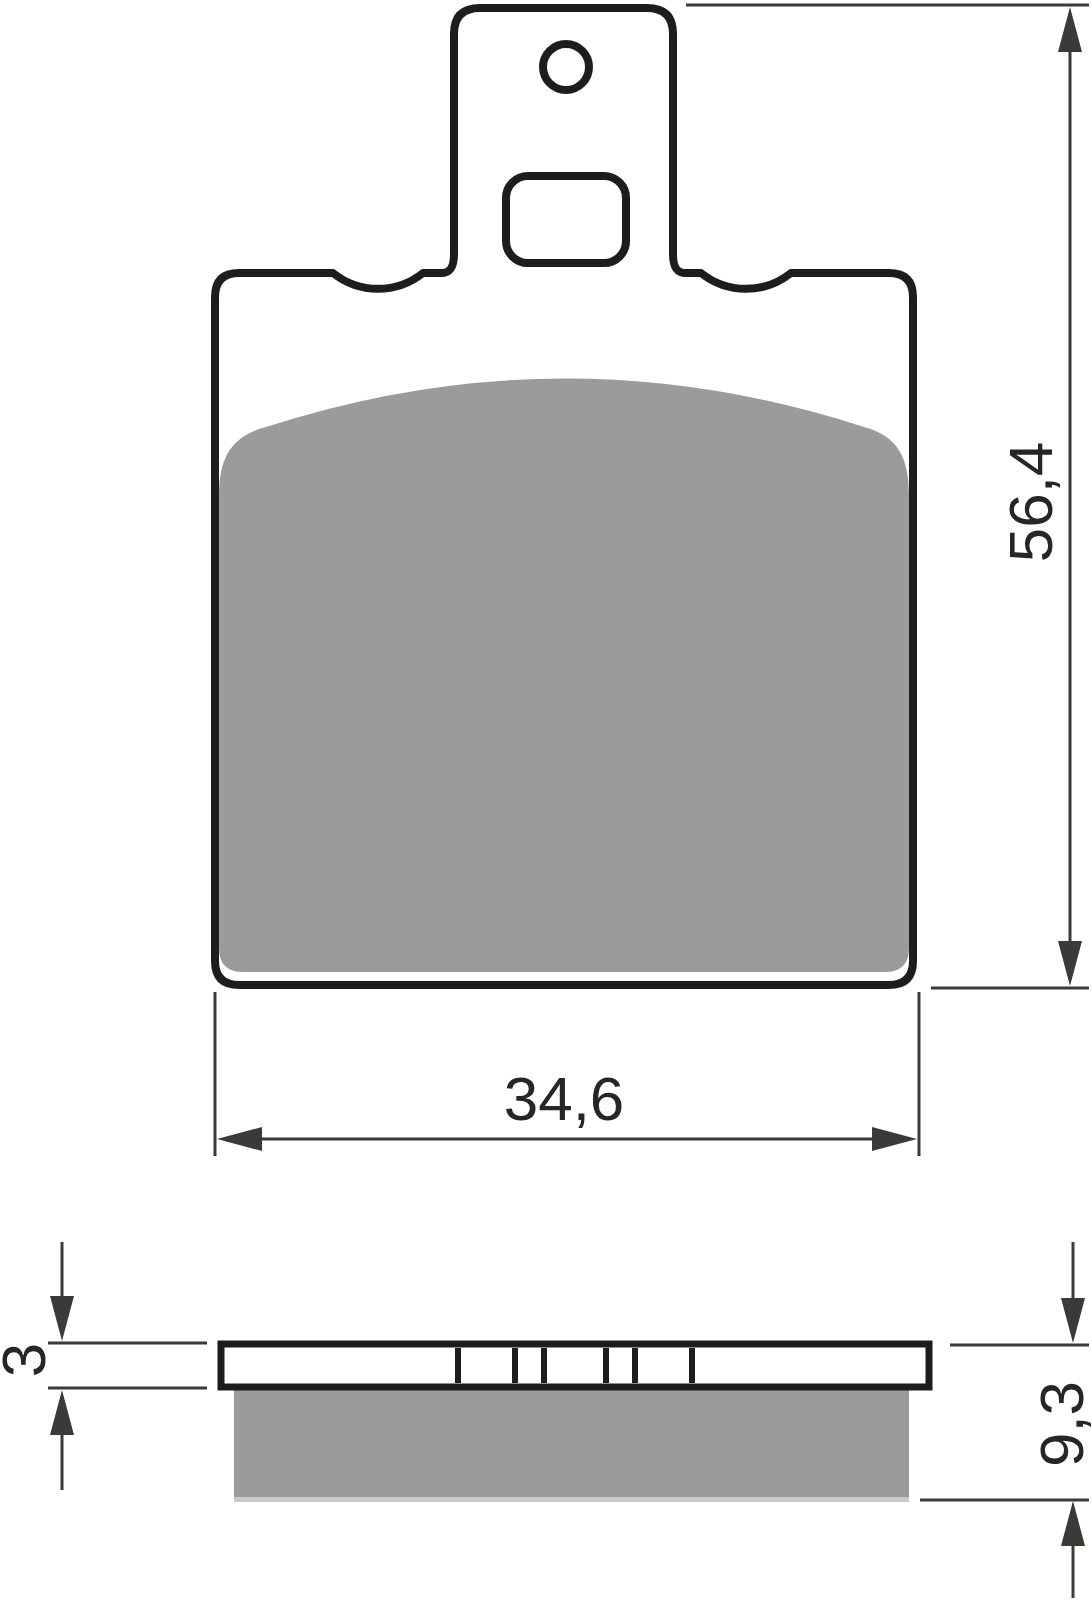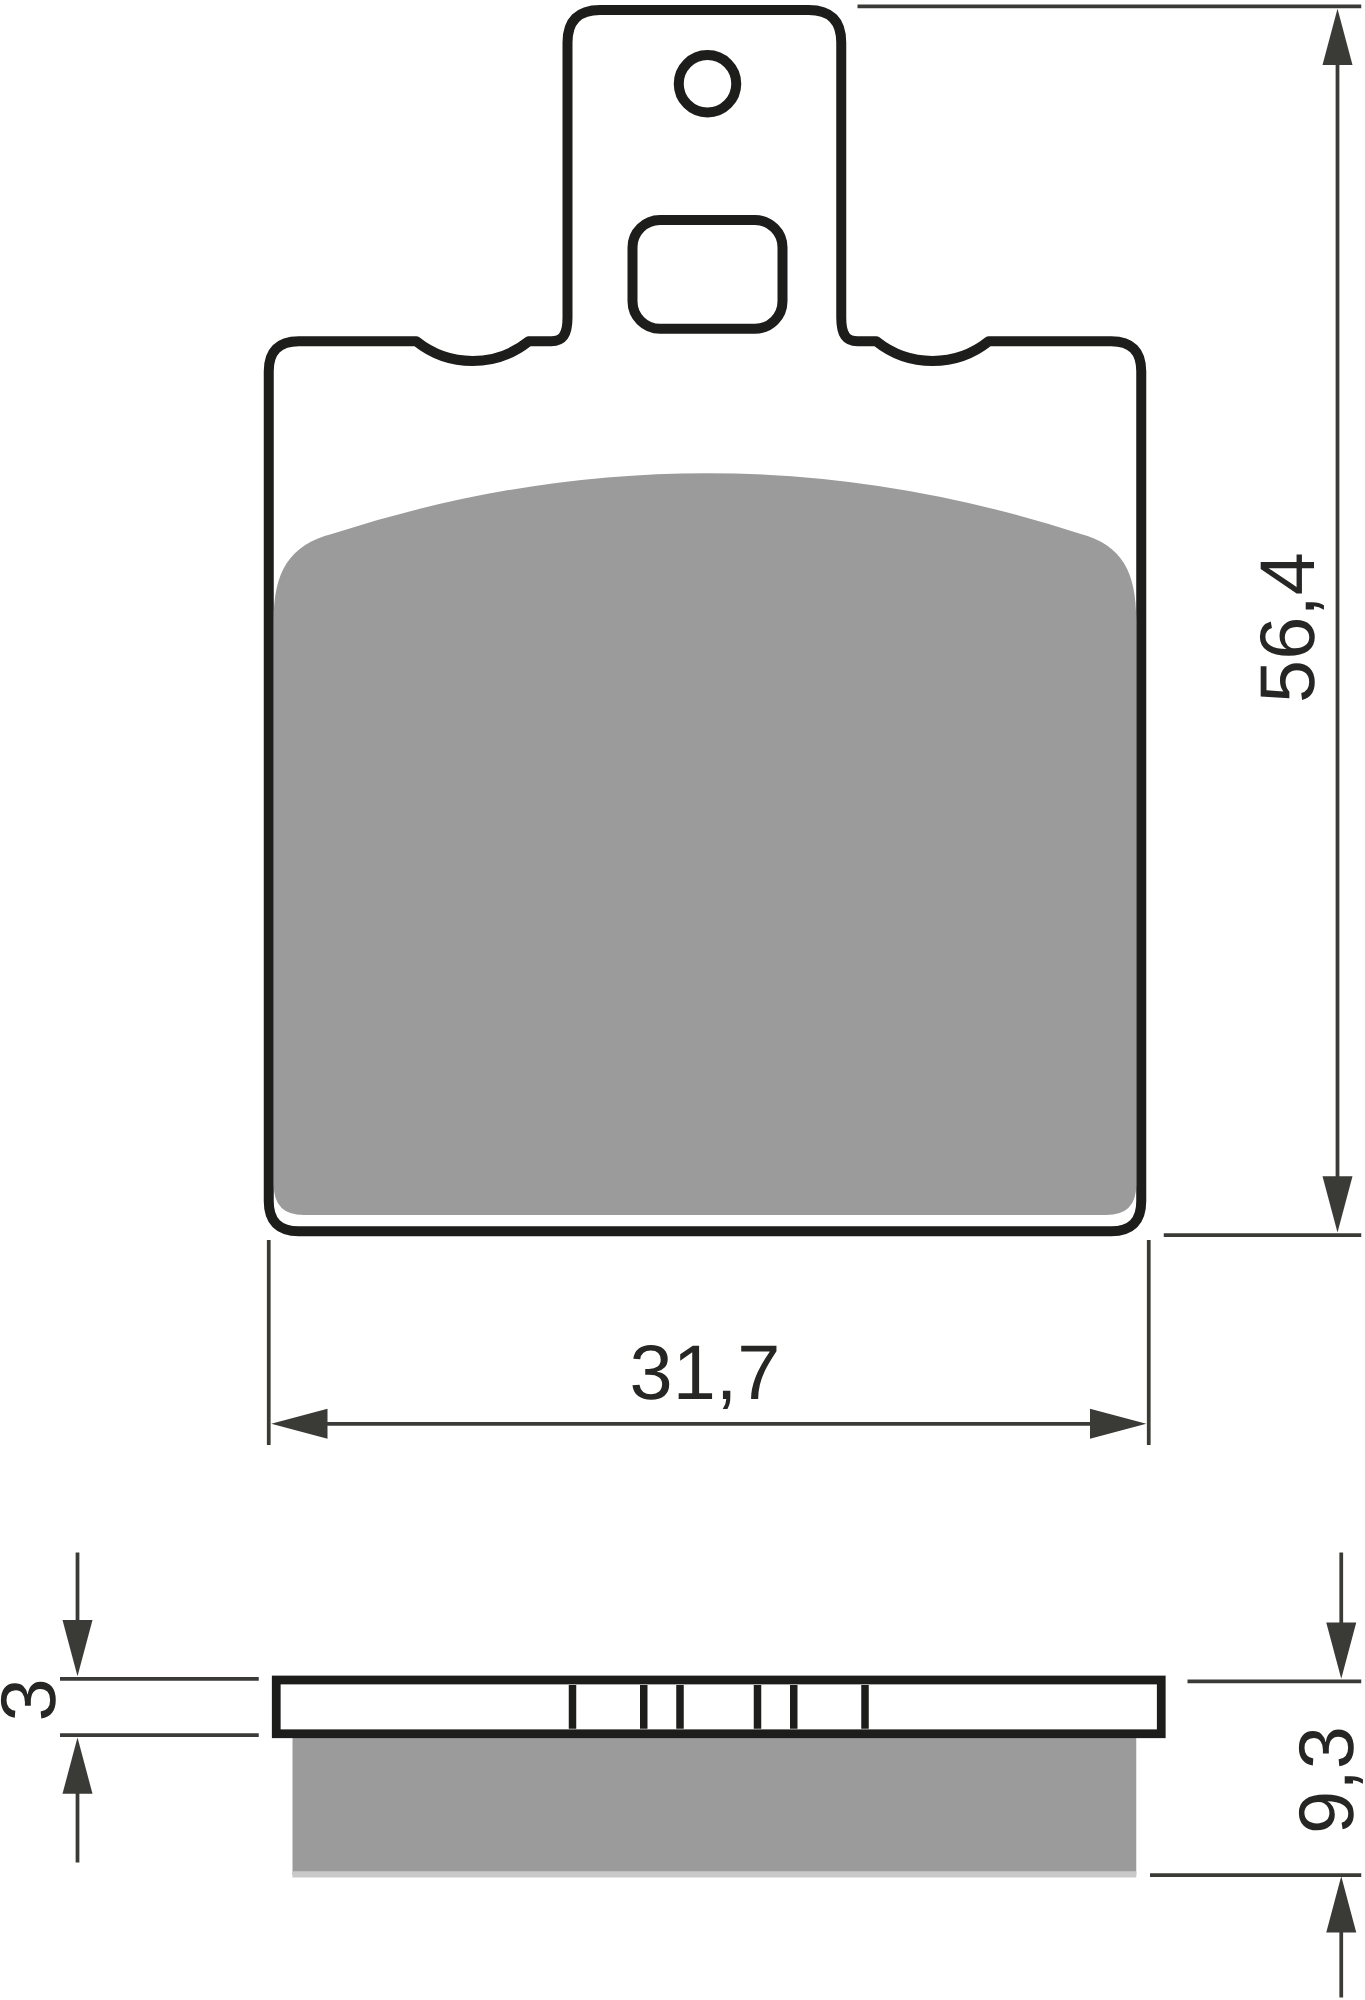--- a/index.html
+++ b/index.html
@@ -127,18 +127,18 @@
       <polygon points="917,1139 872,1127 872,1151"></polygon>
       <polygon points="62,1341 50,1296 74,1296"></polygon>
       <polygon points="62,1390 50,1435 74,1435"></polygon>
       <polygon points="1073,1343 1061,1298 1085,1298"></polygon>
       <polygon points="1073,1501 1061,1546 1085,1546"></polygon>
     </g>
   </svg>
 
   <span class="dim-label vertical" style="left:1031px; top:502px;">56,4</span>
 
-  <span class="dim-label" style="left:564px; top:1099px;">31,7</span>
+  <span class="dim-label" style="left:564px; top:1099px;">34,6</span>
 
   <span class="dim-label vertical" style="left:24px; top:1360px;">3</span>
 
   <span class="dim-label vertical" style="left:1062px; top:1424px;">9,3</span>
 </div>
 
 </body></html>

